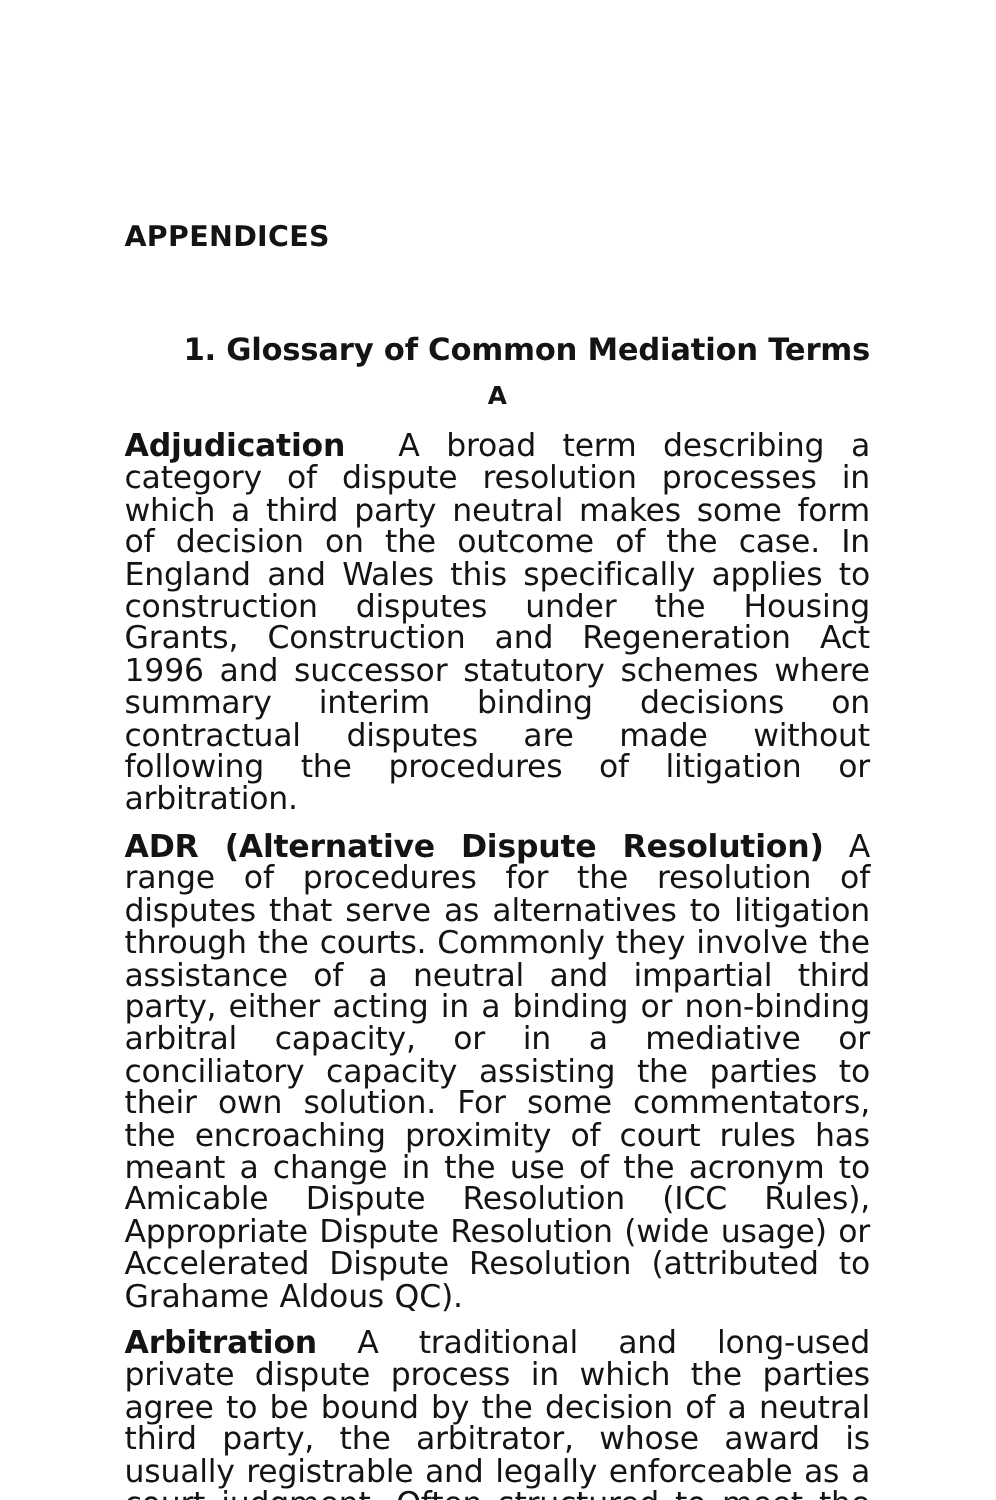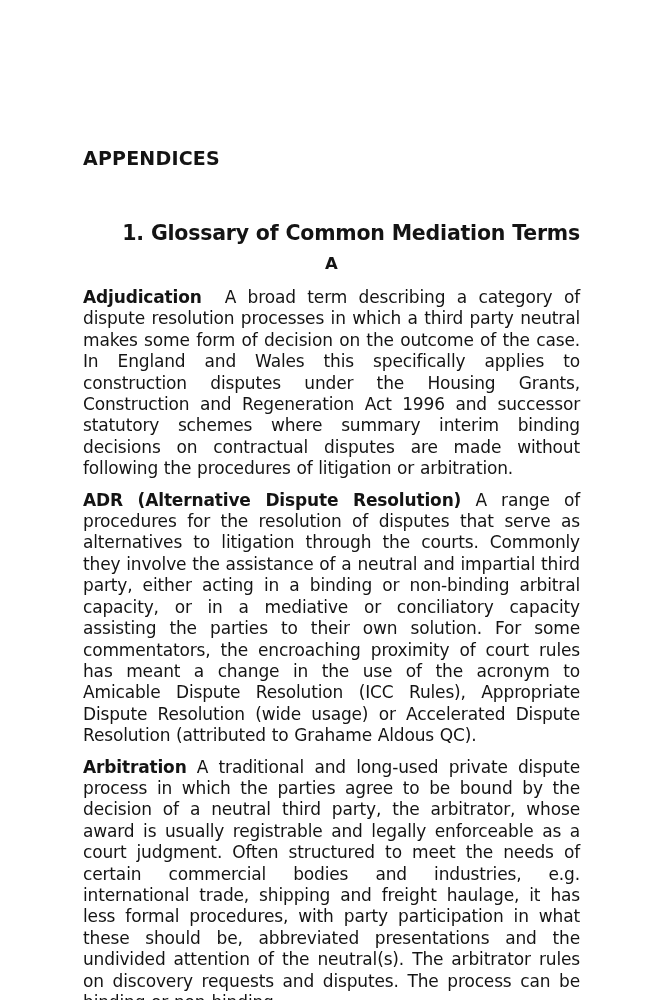--- a/index.html
+++ b/index.html
@@ -2,21 +2,21 @@
 <html><head>
   <meta charset="utf-8">
   <style>
     html, body { margin: 0; padding: 0; background: #ffffff; }
     body { width: 664px; height: 1000px; position: relative; overflow: hidden; color: #141414; font-family: "DejaVu Sans", sans-serif; }
     .page { position: absolute; left: 83px; top: 0; width: 497px; }
     .appendices { position: absolute; top: 147px; left: 0; width: 497px; font-weight: bold; font-size: 19px; letter-spacing: 0.2px; }
     .title { position: absolute; top: 205px; left: 0; width: 497px; text-align: right; font-weight: bold; font-size: 20.5px; letter-spacing: -0.2px; margin-top: 16px; }
     .letter { position: absolute; top: 254px; left: 0; width: 497px; text-align: center; font-weight: bold; font-size: 16.5px; }
     .entries { position: absolute; top: 287px; left: 0; width: 497px; }
-    .entry { margin: 0 0 10px 0; font-size: 17px; line-height: 21.4px; text-align: justify; text-align-last: left; letter-spacing: -0.15px; word-spacing: 0.5px; }
+    .entry { margin: 0 0 10px 0; font-size: 21px; line-height: 21.4px; text-align: justify; text-align-last: left; letter-spacing: -0.15px; word-spacing: 0.5px; }
     .term { font-weight: bold; }
   </style>
 </head>
 <body>
 
 <div class="page">
   <div class="appendices">APPENDICES</div>
   <div class="title">1. Glossary of Common Mediation Terms</div>
   <div class="letter">A</div>
 

